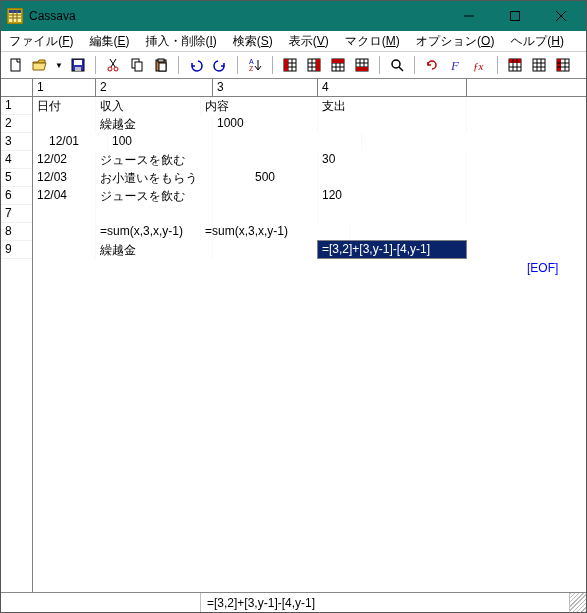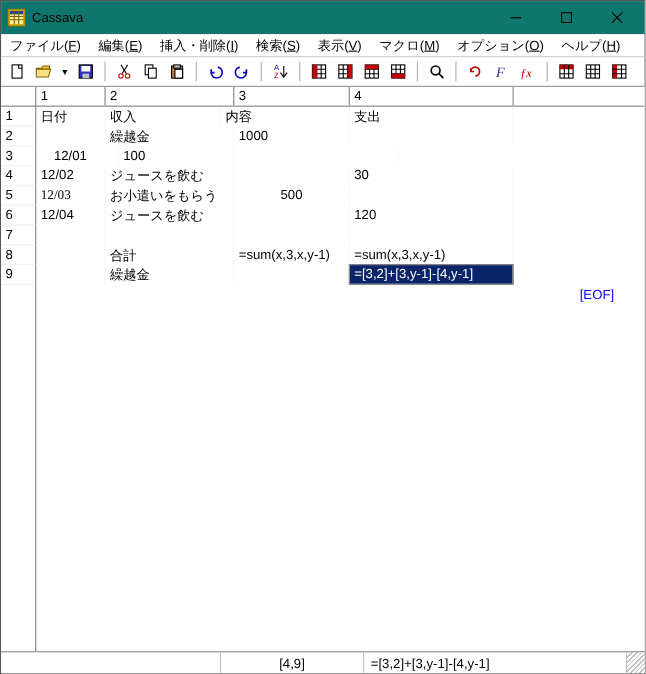--- a/index.html
+++ b/index.html
@@ -414,54 +414,52 @@
             <div class="cell" style="width: 105px;">100</div>
             <div class="cell" style="width: 149px;"></div>
           </div>
           <div class="row">
             <div class="cell" style="width: 63px;">12/02</div>
             <div class="cell" style="width: 117px;">ジュースを飲む</div>
             <div class="cell" style="width: 105px;"></div>
             <div class="cell" style="width: 149px;">30</div>
           </div>
           <div class="row">
-            <div class="cell" style="width: 63px; font-family: Liberation Serif, serif;">12/03</div>
+            <div class="cell" style="width: 63px;">12/03</div>
             <div class="cell" style="width: 117px;">お小遣いをもらう</div>
             <div class="cell" style="width: 105px; text-align: center;">500</div>
             <div class="cell" style="width: 149px;"></div>
           </div>
           <div class="row">
             <div class="cell" style="width: 63px;">12/04</div>
             <div class="cell" style="width: 117px;">ジュースを飲む</div>
             <div class="cell" style="width: 105px;"></div>
             <div class="cell" style="width: 149px;">120</div>
           </div>
           <div class="row">
             <div class="cell" style="width: 63px;"></div>
             <div class="cell" style="width: 117px;"></div>
             <div class="cell" style="width: 105px;"></div>
             <div class="cell" style="width: 149px;"></div>
           </div>
           <div class="row">
             <div class="cell" style="width: 63px;"></div>
-            <div class="cell" style="width: 117px;">合計</div>
             <div class="cell" style="width: 105px;">=sum(x,3,x,y-1)</div>
             <div class="cell" style="width: 149px;">=sum(x,3,x,y-1)</div>
           </div>
           <div class="row">
             <div class="cell" style="width: 63px;"></div>
             <div class="cell" style="width: 117px;">繰越金</div>
             <div class="cell" style="width: 105px;"></div>
             <div class="cell selected-cell" style="width: 149px;">=[3,2]+[3,y-1]-[4,y-1]</div>
           </div>
           <div class="eof" style="left: 494px; top: 164px;">[EOF]</div>
         </div>
     </div>
   </div>
 
   <div class="statusbar">
     <div class="status-cell first"></div>
-    <div class="status-cell coord">[4,9]</div>
     <div class="status-cell formula">=[3,2]+[3,y-1]-[4,y-1]</div>
     <div class="grip"></div>
   </div>
 
 </div>
 
 </body></html>

